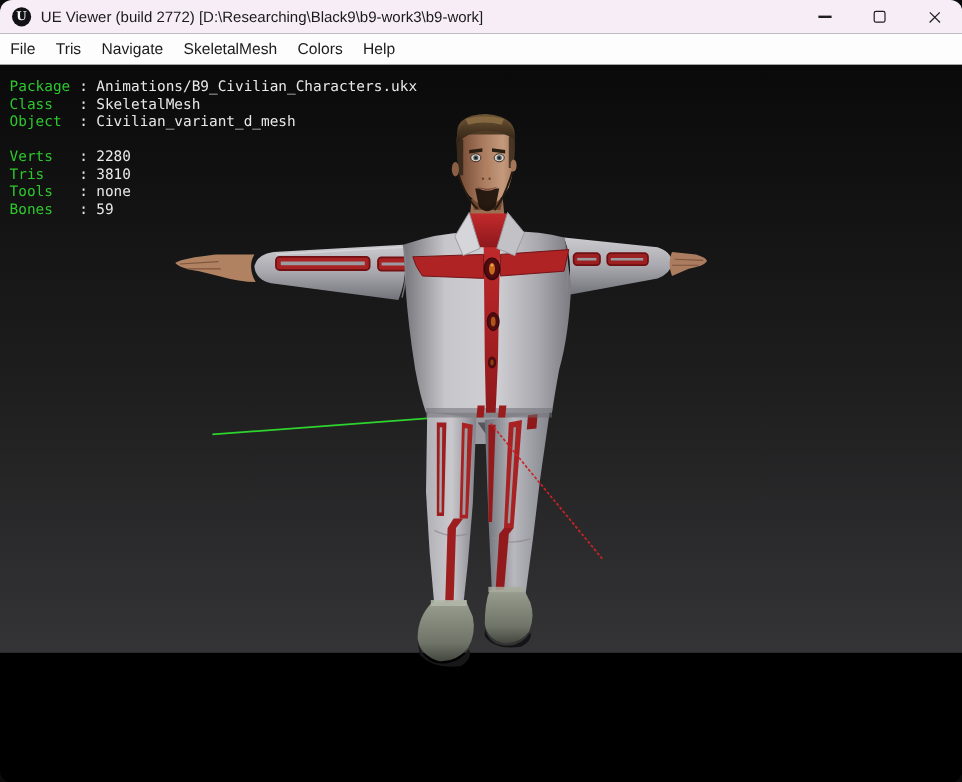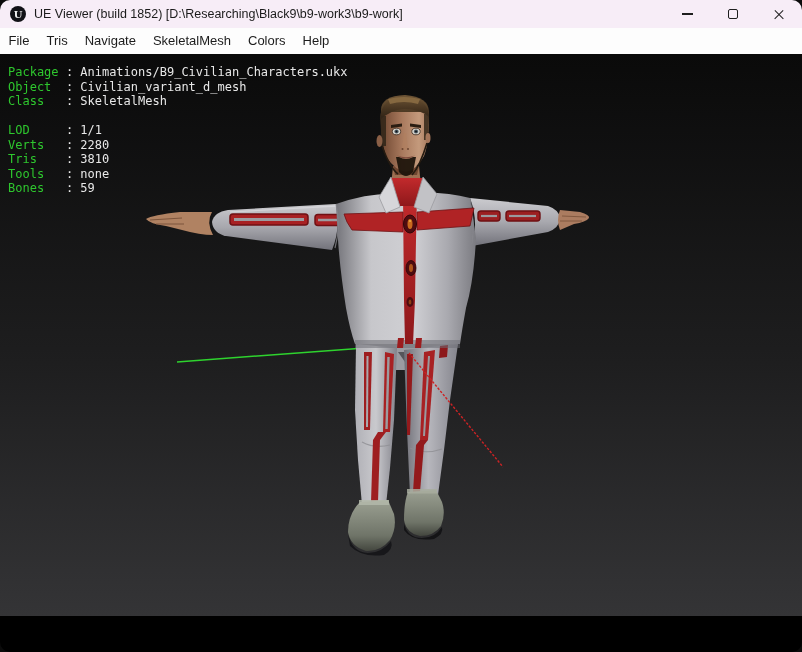--- a/index.html
+++ b/index.html
@@ -37,21 +37,21 @@
   .g-close::before { transform:rotate(45deg); }
   .g-close::after  { transform:rotate(-45deg); }
   
   .menubar {
     height:26px; background:#fdfdfd;
     display:flex; align-items:flex-start; font-size:13px; color:#1c1c1c;
   }
   .menu-item { padding:0 8.5px; line-height:26px; cursor:default; }
   
   .viewport {
-    position:relative; width:802px; height:562px;
+    position:relative; width:802px; height:490px;
     background:linear-gradient(#0a0a0a, #1e1e1f 55%, #343436);
   }
   .model-svg { position:absolute; left:0; top:0; width:802px; height:598px; display:block; }
   
   .overlay {
     position:absolute; left:8px; top:11px;
     font-family:"DejaVu Sans Mono", monospace;
     font-size:12px; line-height:14.5px;
   }
   .info-row { white-space:pre; }
@@ -60,21 +60,21 @@
   .val { color:#e8e8e8; margin-left:7px; }
   .block-gap { height:14.5px; }
 </style>
 </head>
 <body>
 
 <div class="window">
 
   <div class="titlebar">
     <div class="app-logo">U</div>
-    <div class="title-text">UE Viewer (build 1852) [D:\Researching\Black9\b9-work3\b9-work]</div>
+    <div class="title-text">UE Viewer (build 2772) [D:\Researching\Black9\b9-work3\b9-work]</div>
     <div class="controls">
       <div class="ctl-btn">
           <span class="g-min"></span>
         </div>
       <div class="ctl-btn">
           <span class="g-max"></span>
         </div>
       <div class="ctl-btn">
           <span class="g-close"></span>
         </div>
@@ -253,26 +253,25 @@
       </g>
 
       <g>
         <line x1="409" y1="353" x2="503" y2="467" stroke="#cc2325" stroke-width="1.4" stroke-dasharray="2.5 1.6"></line>
       </g>
     </svg>
 
     <div class="overlay">
       <div>
         <div class="info-row"><span class="lbl">Package</span><span class="sep">:</span><span class="val">Animations/B9_Civilian_Characters.ukx</span></div>
+        <div class="info-row"><span class="lbl">Class</span><span class="sep">:</span><span class="val">SkeletalMesh</span></div>
         <div class="info-row"><span class="lbl">Object</span><span class="sep">:</span><span class="val">Civilian_variant_d_mesh</span></div>
-        <div class="info-row"><span class="lbl">Class</span><span class="sep">:</span><span class="val">SkeletalMesh</span></div>
       </div>
       <div class="block-gap"></div>
       <div>
-        <div class="info-row"><span class="lbl">LOD</span><span class="sep">:</span><span class="val">1/1</span></div>
         <div class="info-row"><span class="lbl">Verts</span><span class="sep">:</span><span class="val">2280</span></div>
         <div class="info-row"><span class="lbl">Tris</span><span class="sep">:</span><span class="val">3810</span></div>
         <div class="info-row"><span class="lbl">Tools</span><span class="sep">:</span><span class="val">none</span></div>
         <div class="info-row"><span class="lbl">Bones</span><span class="sep">:</span><span class="val">59</span></div>
       </div>
     </div>
 
   </div>
 </div>
 

